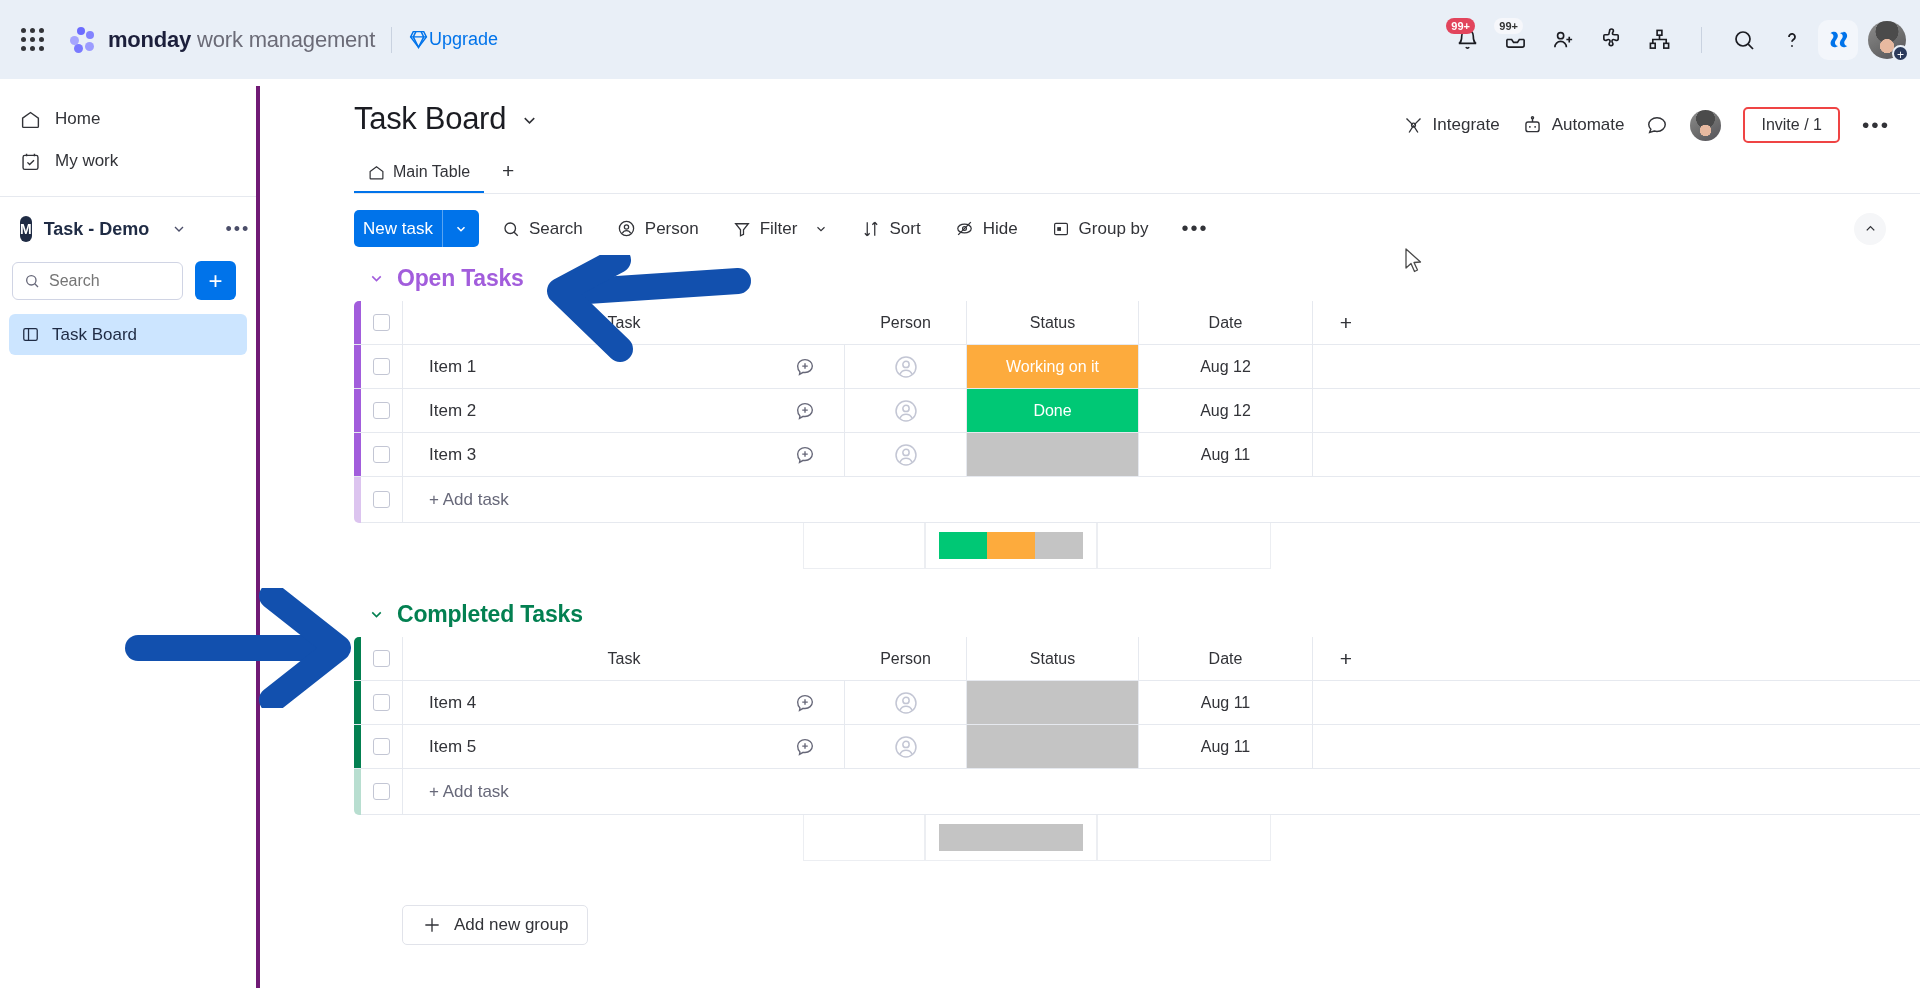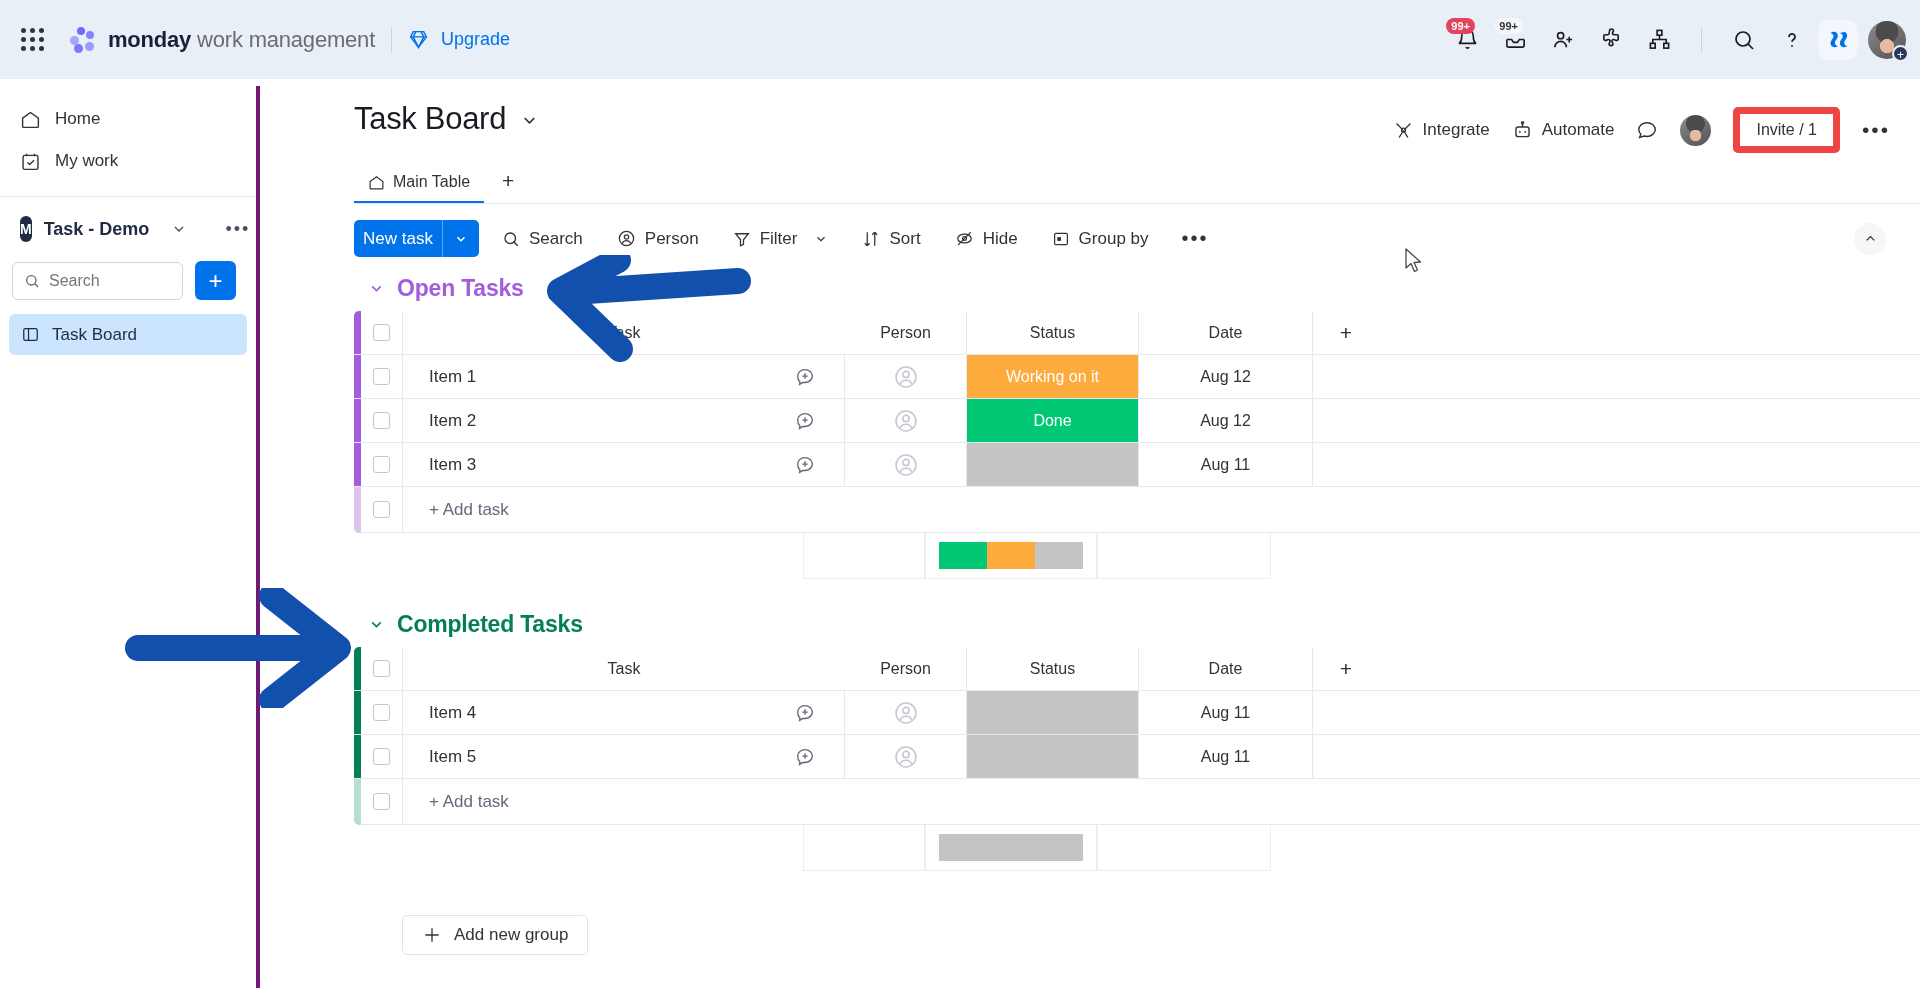--- a/index.html
+++ b/index.html
@@ -27,21 +27,21 @@
   .logo-dots i { position: absolute; border-radius: 50%; background: #6c6cff; }
   .logo-dots i:nth-child(1){ width:9px;height:9px; left:2px; top:10px; background:#a5a5fe;}
   .logo-dots i:nth-child(2){ width:8px;height:8px; left:9px; top:1px; background:#6c6cff;}
   .logo-dots i:nth-child(3){ width:8px;height:8px; left:18px; top:5px; background:#8383ff;}
   .logo-dots i:nth-child(4){ width:9px;height:9px; left:6px; top:18px; background:#7a7aff;}
   .logo-dots i:nth-child(5){ width:9px;height:9px; left:17px; top:16px; background:#9c9cff;}
   .brand-text { font-size: 22px; color: #6b6b77; letter-spacing: -0.2px; white-space: nowrap; }
   .brand-text b { color: #1c1f3b; font-weight: 700; }
 
   .vdiv { width: 1px; height: 26px; background: #c9d2e0; margin: 0 16px; }
-  .upgrade { display: flex; align-items: center; gap: 12px; color: #0073ea; font-size: 18px; cursor: pointer; }
+  .upgrade { display: flex; align-items: center; gap: 0; color: #0073ea; font-size: 18px; cursor: pointer; }
 
   .topbar-right { margin-left: auto; display: flex; align-items: center; gap: 4px; padding-right: 14px; }
   .tb-icon { position: relative; width: 44px; height: 44px; display: flex; align-items: center; justify-content: center;
     border-radius: 8px; cursor: pointer; }
   .badge { position: absolute; top: 0px; right: 14px; background: #e2445c; color: #fff;
     font-size: 11px; font-weight: 700; border-radius: 9px; padding: 1px 5px; line-height: 14px; }
   .badge.light { background: #f6f7fb; color: #333; box-shadow: 0 0 0 2px #e9eff7; }
   .avatar-wrap { position: relative; width: 38px; height: 38px; margin-left: 6px; cursor: pointer; }
   .avatar {
     width: 38px; height: 38px; border-radius: 50%;
@@ -79,21 +79,21 @@
     padding: 0 12px; border-radius: 6px; background: #cce5ff; color: #1f2b44; font-size: 17px; cursor: pointer; }
 
   
   .main { position: absolute; top: 79px; left: 306px; width: 1614px; height: 909px;
           background: #ffffff; border-top-left-radius: 10px; overflow: hidden; }
   .board-head { padding: 22px 0 0 48px; display: flex; align-items: flex-start; }
   .board-title { font-size: 31px; font-weight: 400; color: #1b1c22; letter-spacing: -0.3px; }
   .title-chev { margin-left: 14px; color: #323338; font-size: 18px; cursor: pointer; position: relative; top: 10px; }
   .head-right { margin-left: auto; display: flex; align-items: center; gap: 22px; padding-right: 30px; padding-top: 6px; }
   .hr-btn { display: flex; align-items: center; gap: 9px; font-size: 17px; color: #323338; cursor: pointer; }
-  .invite-btn { border: 7px solid #ef4444; border-radius: 5px; padding: 7px 16px; font-size: 16px;
+  .invite-btn { border: 2px solid #ef4444; border-radius: 5px; padding: 7px 16px; font-size: 16px;
     color: #323338; cursor: pointer; }
   .head-dots { font-size: 21px; color: #323338; letter-spacing: 2px; cursor: pointer; }
   .sm-avatar { width: 31px; height: 31px; border-radius: 50%;
     background:
       radial-gradient(circle at 50% 66%, #e7b9a0 0 22%, transparent 23%),
       radial-gradient(circle at 50% 28%, #4b4b4b 0 34%, transparent 35%),
       linear-gradient(150deg,#8e8e8e,#6d6d6d 55%,#55535a);
     background-color:#7d7d7d; cursor: pointer; }
 
   .tabs { margin: 12px 0 0 48px; display: flex; align-items: flex-end; gap: 4px;

